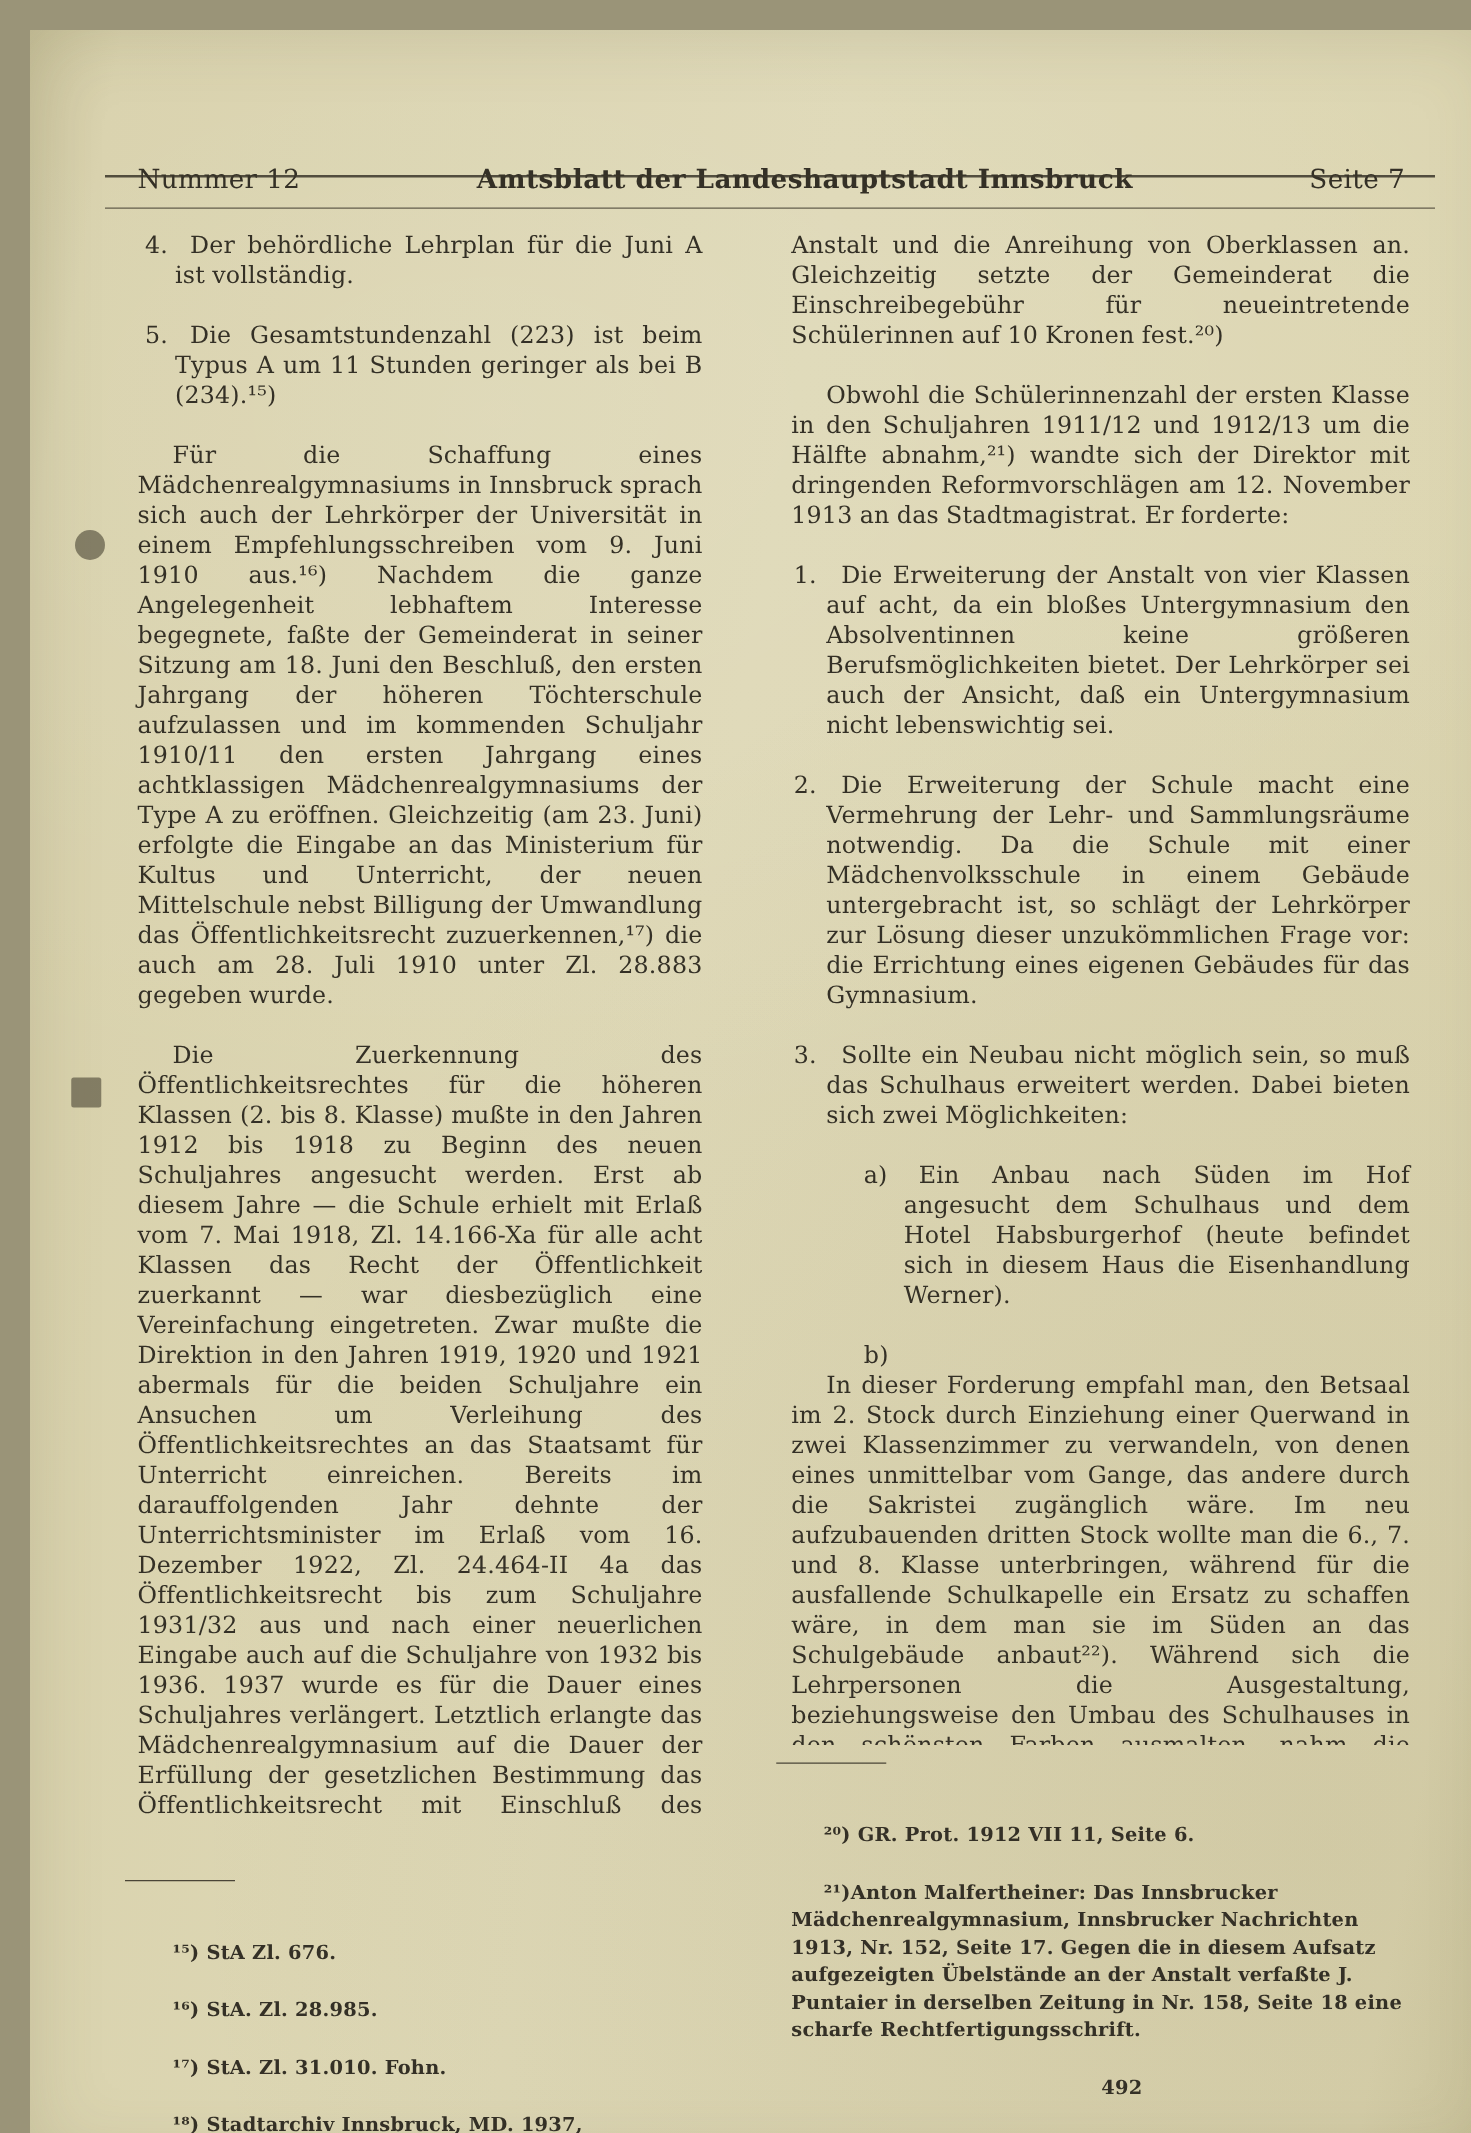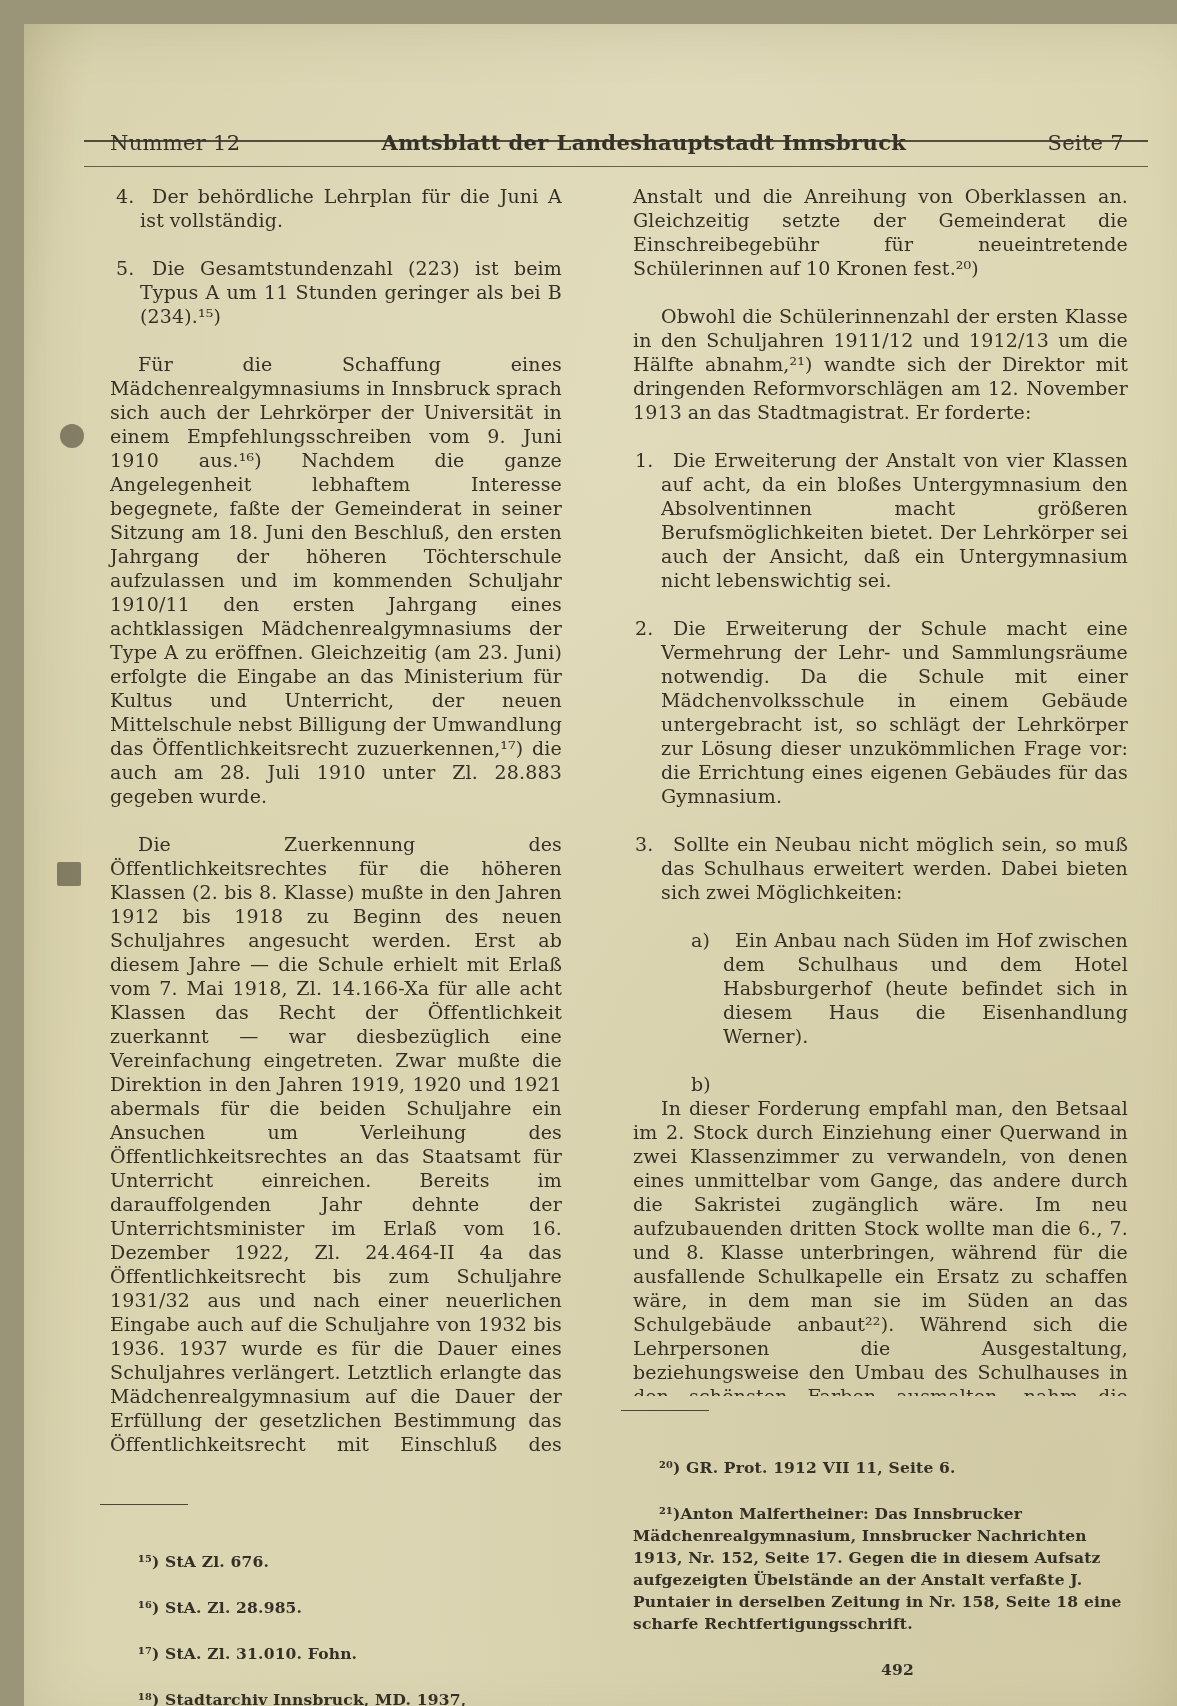--- a/index.html
+++ b/index.html
@@ -90,33 +90,33 @@
     <p class="para">Für die Schaffung eines Mädchenrealgymnasiums in Innsbruck sprach sich auch der Lehrkörper der Universität in einem Empfehlungsschreiben vom 9. Juni 1910 aus.¹⁶) Nachdem die ganze Angelegenheit lebhaftem Interesse begegnete, faßte der Gemeinderat in seiner Sitzung am 18. Juni den Beschluß, den ersten Jahrgang der höheren Töchterschule aufzulassen und im kommenden Schuljahr 1910/11 den ersten Jahrgang eines achtklassigen Mädchenrealgymnasiums der Type A zu eröffnen. Gleichzeitig (am 23. Juni) erfolgte die Eingabe an das Ministerium für Kultus und Unterricht, der neuen Mittelschule nebst Billigung der Umwandlung das Öffentlichkeitsrecht zuzuerkennen,¹⁷) die auch am 28. Juli 1910 unter Zl. 28.883 gegeben wurde.</p>
     <p class="para">Die Zuerkennung des Öffentlichkeitsrechtes für die höheren Klassen (2. bis 8. Klasse) mußte in den Jahren 1912 bis 1918 zu Beginn des neuen Schuljahres angesucht werden. Erst ab diesem Jahre — die Schule erhielt mit Erlaß vom 7. Mai 1918, Zl. 14.166-Xa für alle acht Klassen das Recht der Öffentlichkeit zuerkannt — war diesbezüglich eine Vereinfachung eingetreten. Zwar mußte die Direktion in den Jahren 1919, 1920 und 1921 abermals für die beiden Schuljahre ein Ansuchen um Verleihung des Öffentlichkeitsrechtes an das Staatsamt für Unterricht einreichen. Bereits im darauffolgenden Jahr dehnte der Unterrichtsminister im Erlaß vom 16. Dezember 1922, Zl. 24.464-II 4a das Öffentlichkeitsrecht bis zum Schuljahre 1931/32 aus und nach einer neuerlichen Eingabe auch auf die Schuljahre von 1932 bis 1936. 1937 wurde es für die Dauer eines Schuljahres verlängert. Letztlich erlangte das Mädchenrealgymnasium auf die Dauer der Erfüllung der gesetzlichen Bestimmung das Öffentlichkeitsrecht mit Einschluß des Rechtes Reifeprüfungen abzuhalten und staatsgültige Zeugnisse auszustellen mit dem Erlaß des BMfU. vom 27. Jänner 1938, Zl. 2149-II/7. Mit diesem Recht ist die Anstalt heute noch ausgestattet.¹⁸) In der Leitung der Schule trat dadurch kein Wechsel ein. Direktor Josef Puntaier begann, unterstützt vom alten Lehrkörper, das erste Arbeitsjahr mit dem neuen Lehrplan, der außer den Fremdsprachen Latein, Französisch und Italienisch, später den Unterricht in Kunstgeschichte und Stenographie vorsah.¹⁹) Indessen behielt die Schule ihre ursprüngliche Anstaltsbezeichnung „Städtische höhere Töchterschule“ bei. Eine Abänderung derselben beantragte der Gemeinderat am 11. Juli 1912. Das Bauamt wurde damit beauftragt, die notwendigen Umänderungskosten der Aufschrift am Schulgebäude festzustellen. In diesem Zusammenhang kündigte der Vorsitzende des Verwaltungsausschusses den in aller nächster Zeit bevorstehenden Ausbau der</p>
   </div>
 
   <div class="body-col col-right">
     <p class="noindent">Anstalt und die Anreihung von Oberklassen an. Gleichzeitig setzte der Gemeinderat die Einschreibegebühr für neueintretende Schülerinnen auf 10 Kronen fest.²⁰)</p>
     <p class="para">Obwohl die Schülerinnenzahl der ersten Klasse in den Schuljahren 1911/12 und 1912/13 um die Hälfte abnahm,²¹) wandte sich der Direktor mit dringenden Reformvorschlägen am 12. November 1913 an das Stadtmagistrat. Er forderte:</p>
 
     <div class="hang">
       <span class="marker">1.</span>
-      <span>Die Erweiterung der Anstalt von vier Klassen auf acht, da ein bloßes Untergymnasium den Absolventinnen macht größeren Berufsmöglichkeiten bietet. Der Lehrkörper sei auch der Ansicht, daß ein Untergymnasium nicht lebenswichtig sei.</span>
+      <span>Die Erweiterung der Anstalt von vier Klassen auf acht, da ein bloßes Untergymnasium den Absolventinnen keine größeren Berufsmöglichkeiten bietet. Der Lehrkörper sei auch der Ansicht, daß ein Untergymnasium nicht lebenswichtig sei.</span>
     </div>
     <div class="hang">
       <span class="marker">2.</span>
       <span>Die Erweiterung der Schule macht eine Vermehrung der Lehr- und Sammlungsräume notwendig. Da die Schule mit einer Mädchenvolksschule in einem Gebäude untergebracht ist, so schlägt der Lehrkörper zur Lösung dieser unzukömmlichen Frage vor: die Errichtung eines eigenen Gebäudes für das Gymnasium.</span>
     </div>
     <div class="hang">
       <span class="marker">3.</span>
       <span>Sollte ein Neubau nicht möglich sein, so muß das Schulhaus erweitert werden. Dabei bieten sich zwei Möglichkeiten:</span>
     </div>
     <div class="hang sub">
       <span class="marker">a)</span>
-      <span>Ein Anbau nach Süden im Hof zwischen dem Schulhaus und dem Hotel Habsburgerhof (heute befindet sich in diesem Haus die Eisenhandlung Werner).</span>
+      <span>Ein Anbau nach Süden im Hof angesucht dem Schulhaus und dem Hotel Habsburgerhof (heute befindet sich in diesem Haus die Eisenhandlung Werner).</span>
     </div>
     <div class="hang sub">
       <span class="marker">b)</span>
     </div>
 
     <p class="para">In dieser Forderung empfahl man, den Betsaal im 2. Stock durch Einziehung einer Querwand in zwei Klassenzimmer zu verwandeln, von denen eines unmittelbar vom Gange, das andere durch die Sakristei zugänglich wäre. Im neu aufzubauenden dritten Stock wollte man die 6., 7. und 8. Klasse unterbringen, während für die ausfallende Schulkapelle ein Ersatz zu schaffen wäre, in dem man sie im Süden an das Schulgebäude anbaut²²). Während sich die Lehrpersonen die Ausgestaltung, beziehungsweise den Umbau des Schulhauses in den schönsten Farben ausmalten, nahm die Stadtverwaltung von der Beschwerde kaum Notiz und so änderte sich am Zustand nichts. Wohl berichtete der Landesschulinspektor anläßlich einer Inspektion der Anstalt dem Stadtmagistrat über die Notwendigkeit der Vermehrung der Lehrer- und Schülerbibliotheken und riet der Stadt als Schulerhalterin die notwendigen Räumlichkeiten zur Unterbringung der naturgeschichtlichen, historischen und geographischen Sammlungen in Bälde zu beschaffen²³).</p>
 
   </div>
 
   <div class="fnblock fn-left">

